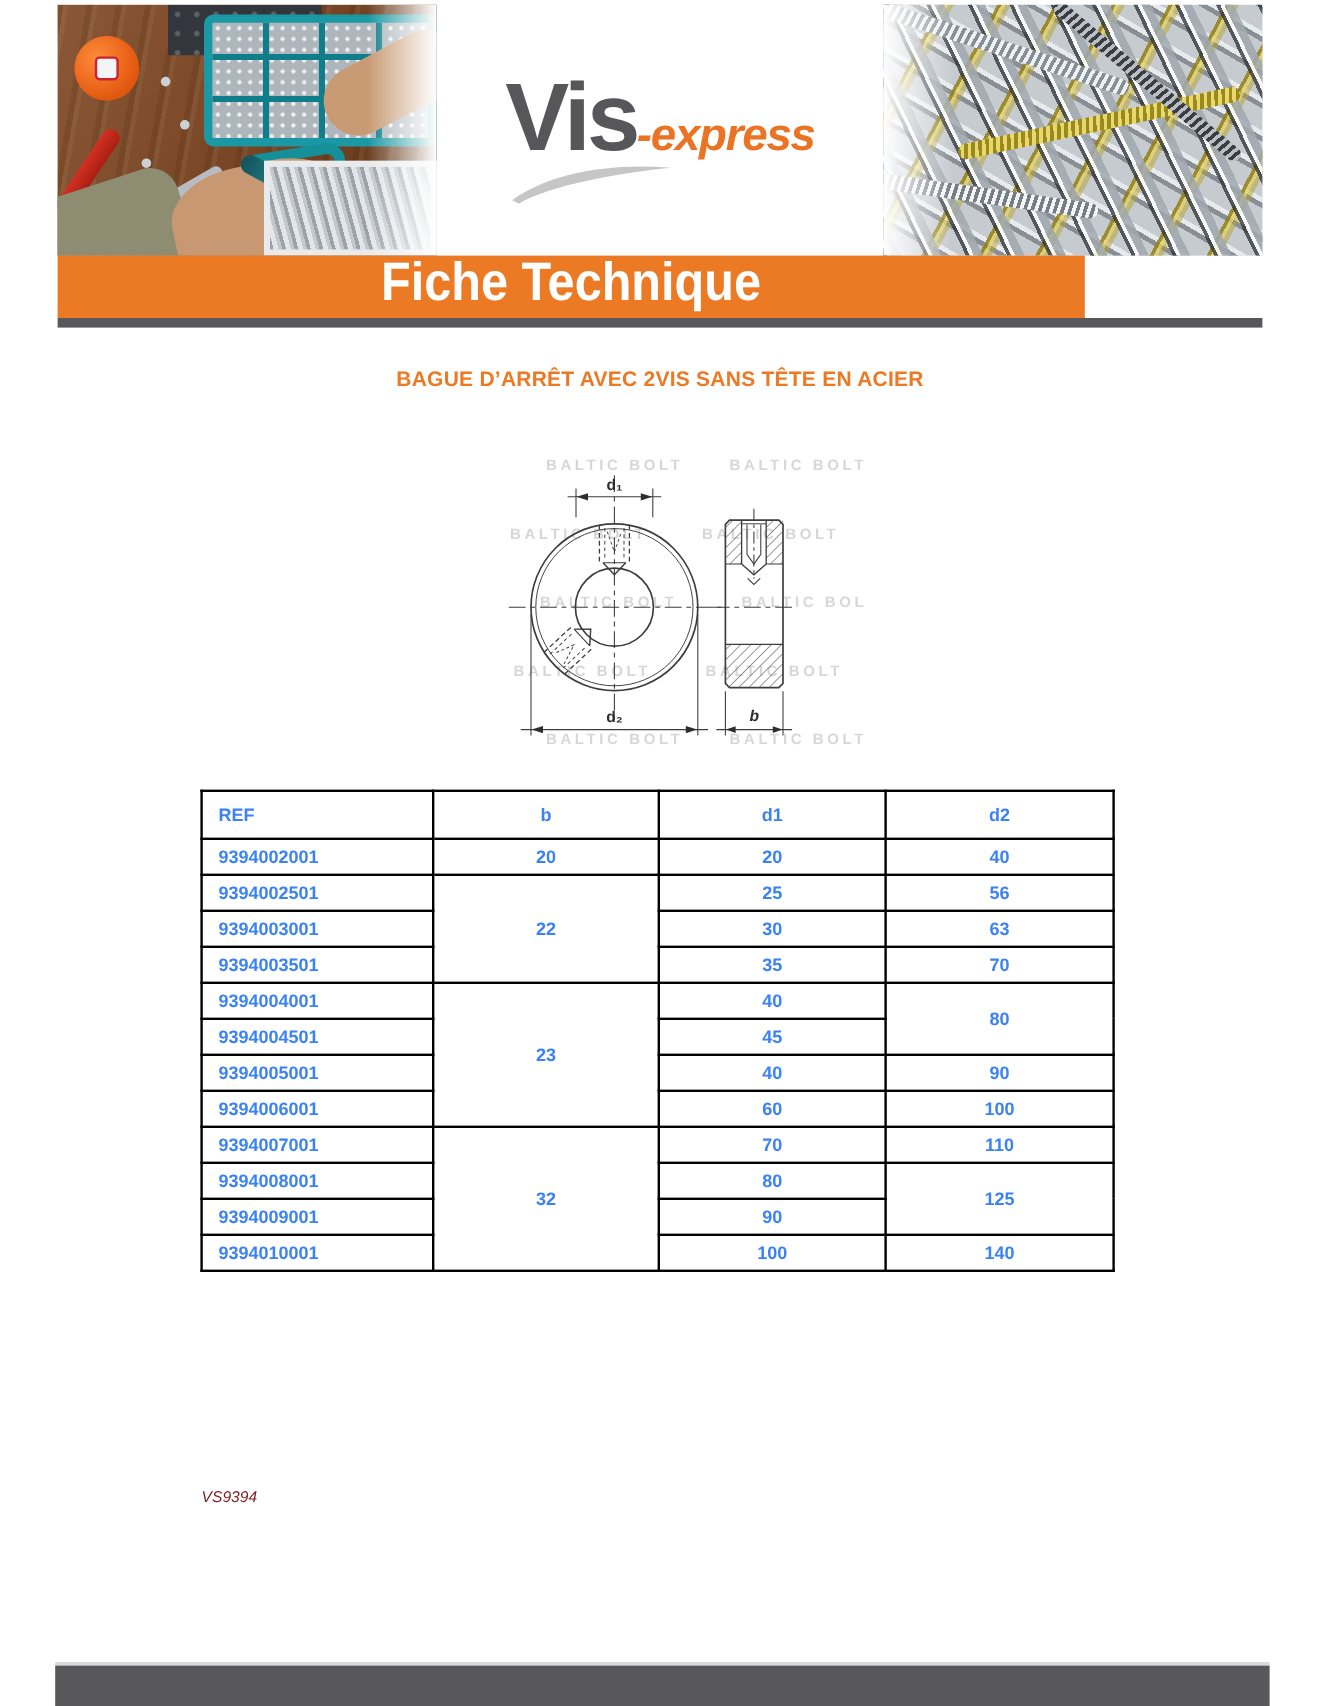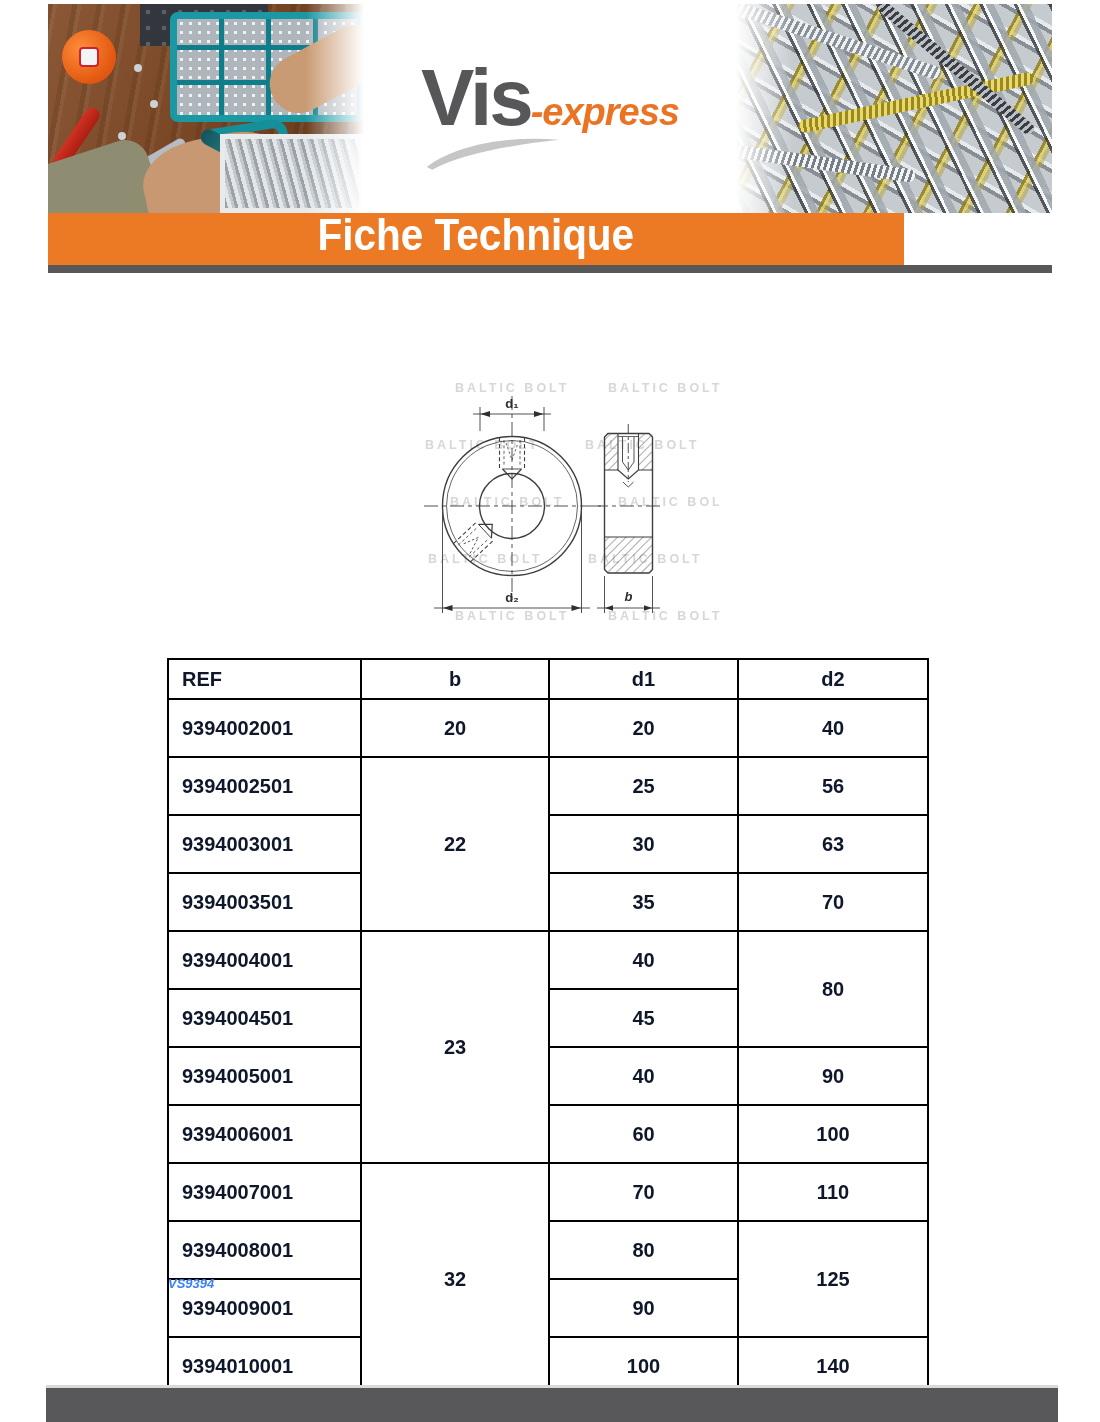--- a/index.html
+++ b/index.html
@@ -83,28 +83,28 @@
 
   
   .title { position:absolute; left:0; top:304px; width:1100px; text-align:center;
       color:var(--accent-orange,#e8702a); font-weight:700; font-size:17.5px; line-height:25px; letter-spacing:.2px; }
 
   
   .drawing { position:absolute; left:370px; top:378px; width:350px; height:256px; }
 
   
   .dim-table { position:absolute; left:167px; top:658px; width:760px;
-      border-collapse:collapse; table-layout:fixed; color:#0f172a;
-      font-family:"Liberation Sans","DejaVu Sans",sans-serif; font-size:20px; font-weight:700; }
-  .dim-table th, .dim-table td { border:2.4px solid #000; height:58px; vertical-align:middle; text-align:center; }
+      border-collapse:collapse; table-layout:fixed; color:#3b82f6;
+      font-family:"Liberation Sans","DejaVu Sans",sans-serif; font-size:15px; font-weight:700; }
+  .dim-table th, .dim-table td { border:2.4px solid #000; height:30px; vertical-align:middle; text-align:center; }
   .dim-table thead th { height:40px; }
   .dim-table .th-ref, .dim-table .td-ref { text-align:left; padding-left:13px; }
 
   
-  .footnote { position:absolute; left:168px; top:1276px; font-size:13px; font-weight:700; font-style:italic; color:#3b82f6; }
+  .footnote { position:absolute; left:168px; top:1240px; font-size:13px; font-weight:400; font-style:italic; color:#7f1d1d; }
   .footer-line { position:absolute; left:46px; top:1385px; width:1012px; height:3px; background:#d9d9d9; }
   .footer-bar  { position:absolute; left:46px; top:1388px; width:1012px; height:34px; background:var(--dark-gray,#58585a); }
 
   
   .dln  { stroke:#3d3d3d; fill:none; }
   .wm   { fill:#d7d7d7; font-size:12.5px; font-weight:700; letter-spacing:3px; }
   .dimtxt { fill:#2e2e2e; font-size:13px; font-weight:700; }
 </style>
 </head>
 <body>
@@ -151,20 +151,21 @@
 
   <div class="banner">
     <span class="banner-title">Fiche Technique</span>
   </div>
   <div class="banner-underline"></div>
 </header>
 
 <main>
 
   <div class="title">
+    <div>BAGUE D’ARRÊT AVEC 2VIS SANS TÊTE EN ACIER</div>
   </div>
 
   <svg class="drawing" viewBox="370 378 350 256">
     <defs>
       <pattern id="hatch" width="6" height="6" patternUnits="userSpaceOnUse" patternTransform="rotate(45)">
         <line x1="0" y1="0" x2="0" y2="6" stroke="#555" stroke-width="1"></line>
       </pattern>
     </defs>
 
     <text class="wm" x="455" y="392">BALTIC BOLT</text>

